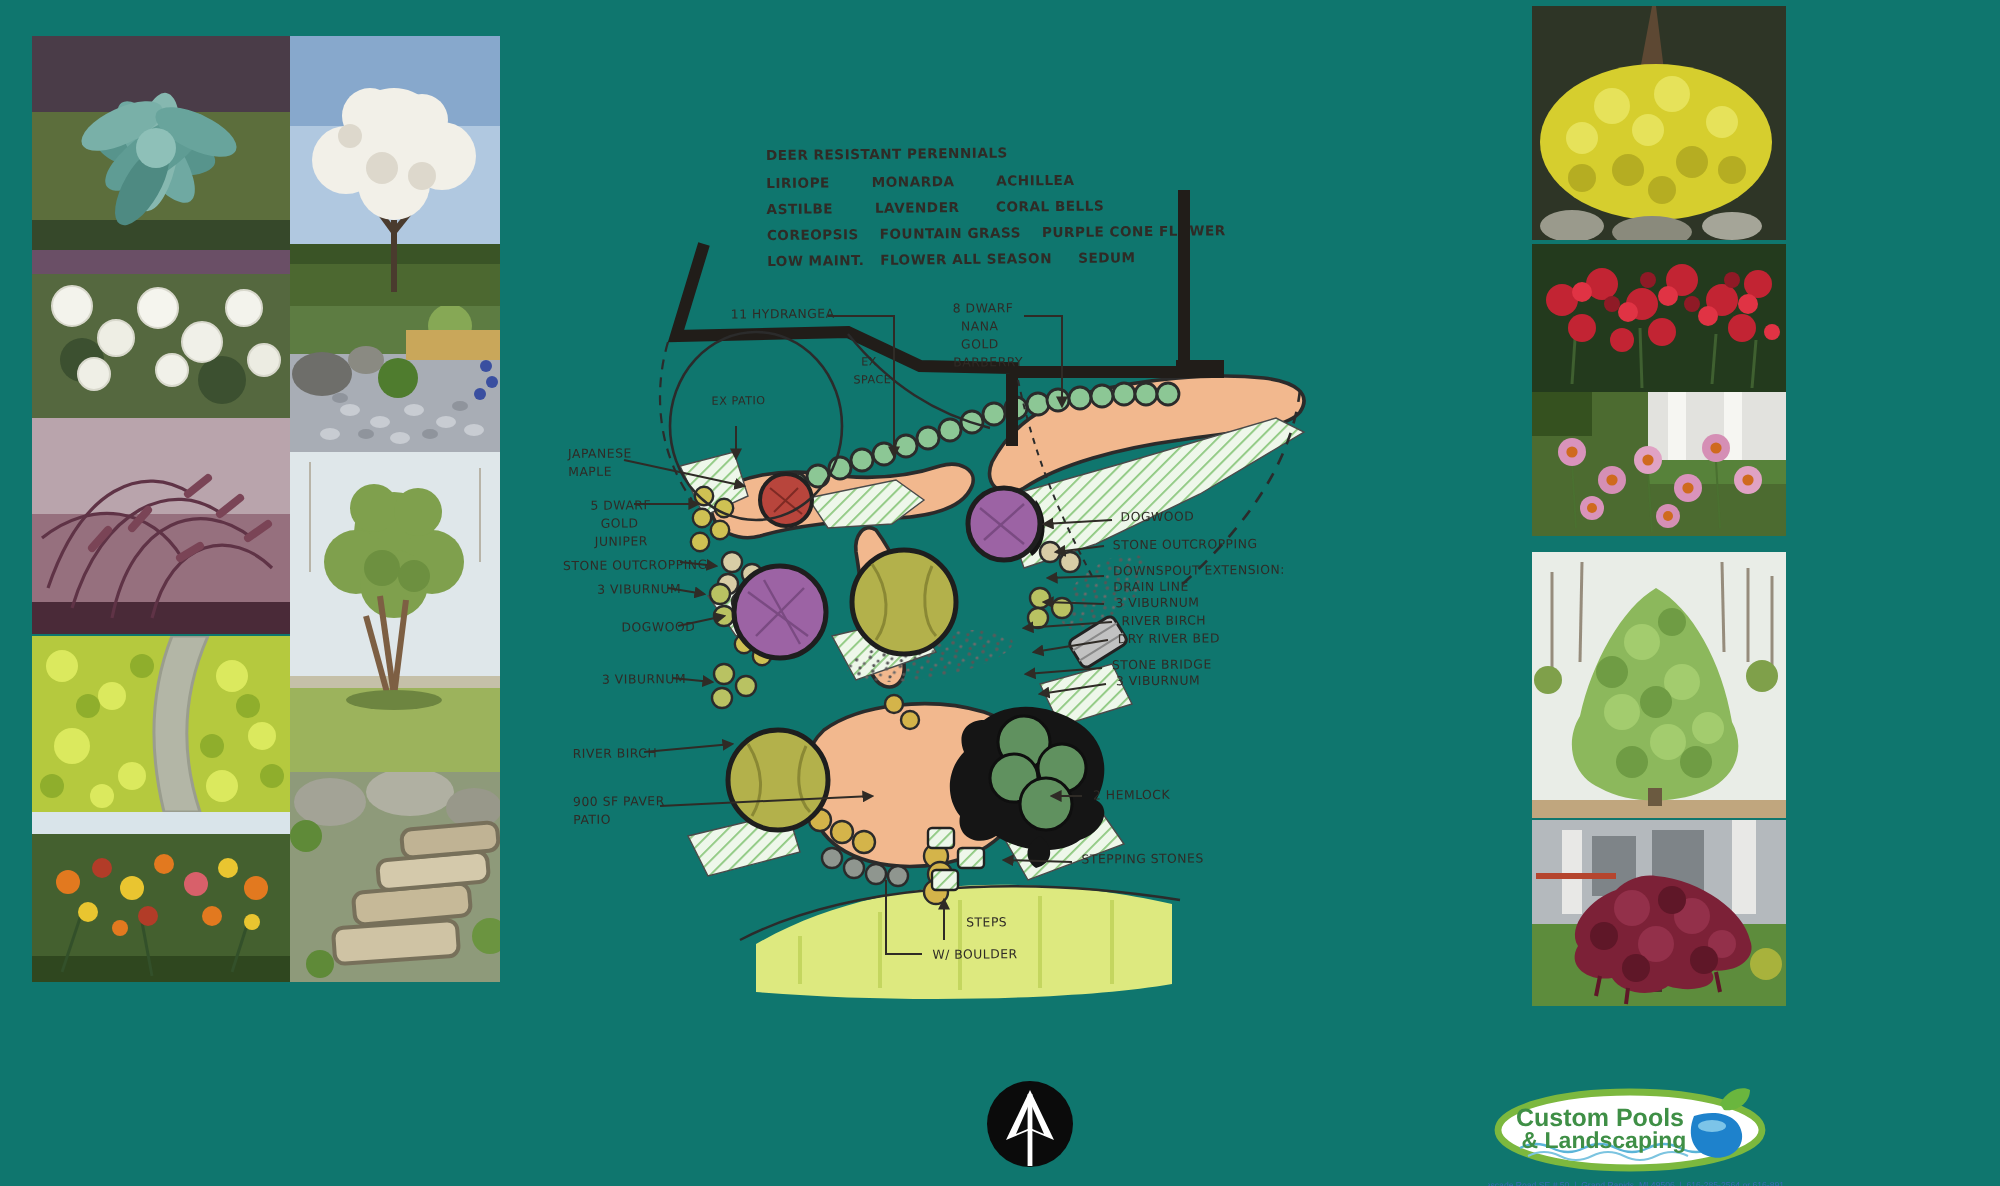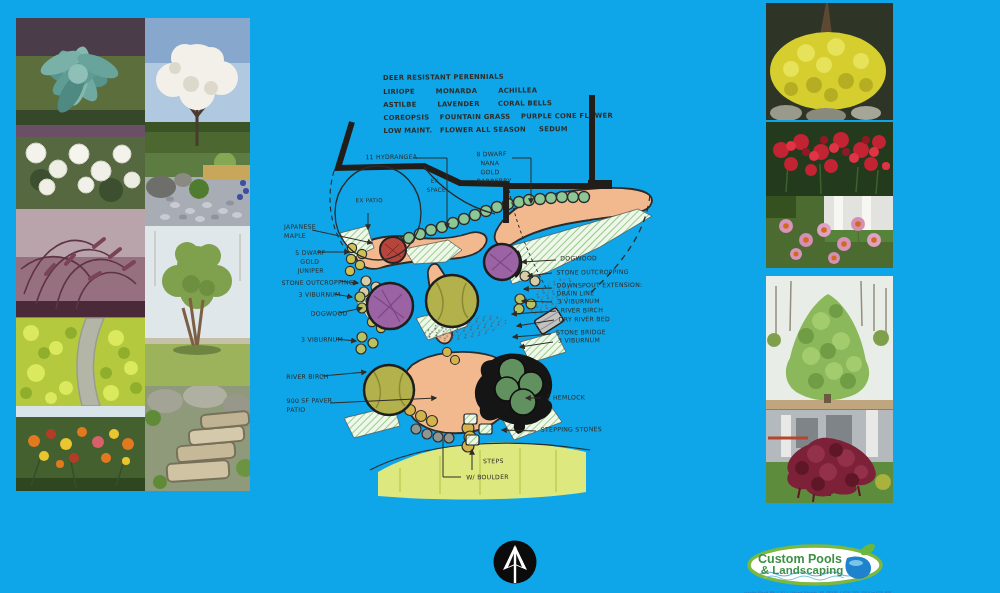--- a/index.html
+++ b/index.html
@@ -1,16 +1,16 @@
 <!DOCTYPE html>
 <html><head>
 <meta charset="utf-8">
 <style>
   html,body{margin:0;padding:0;background:#fff;}
-  #board{position:relative;width:1000px;height:593px;background:#0ea5e9;overflow:hidden;
+  #board{position:relative;width:1000px;height:593px;background:#0f766e;overflow:hidden;
          font-family:"DejaVu Sans",sans-serif;}
   .photo{position:absolute;overflow:hidden;background:#888;}
   .photo svg{display:block;width:100%;height:100%;}
   #plan-wrap{position:absolute;left:270px;top:58px;width:424px;height:452px;}
   #plan-wrap svg{display:block;width:100%;height:100%;}
   svg text{white-space:pre;}
   .hand{fill:#2f2b26;font-family:"DejaVu Sans",sans-serif;letter-spacing:.25px;}
   .lbl{font-size:6.2px;}
   .list{font-size:6.8px;font-weight:bold;}
   .tiny{font-size:5.6px;}

